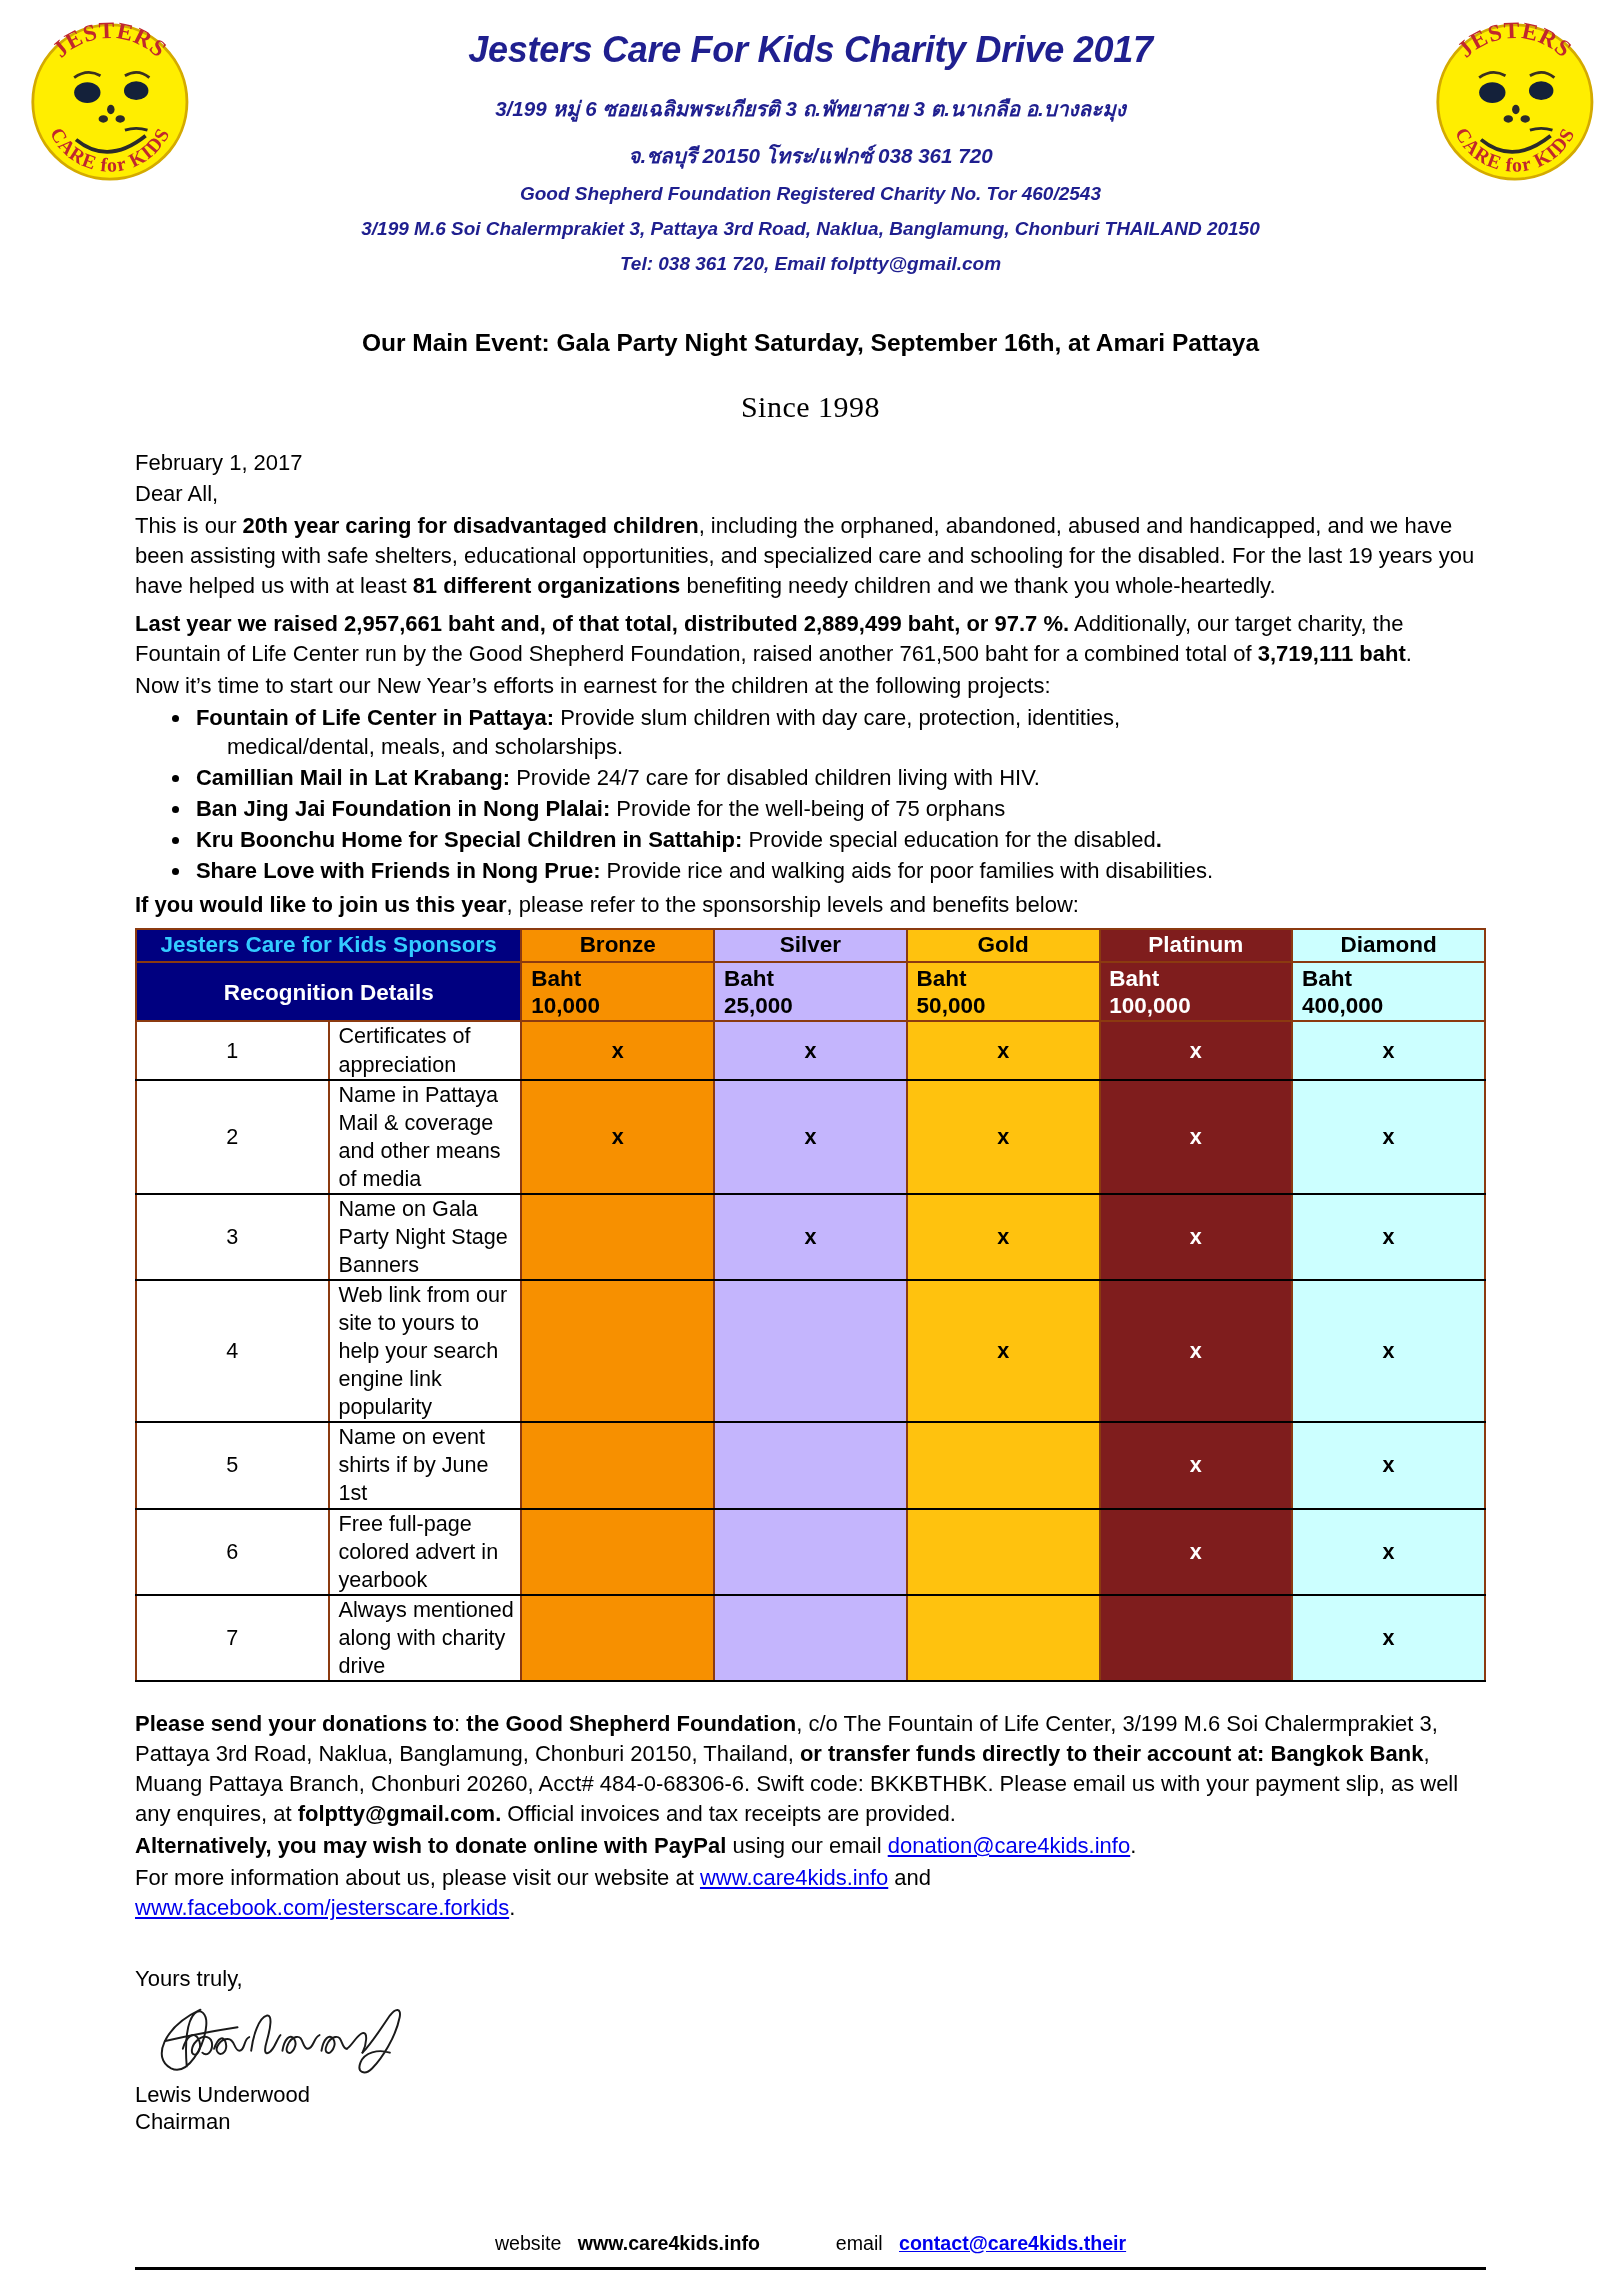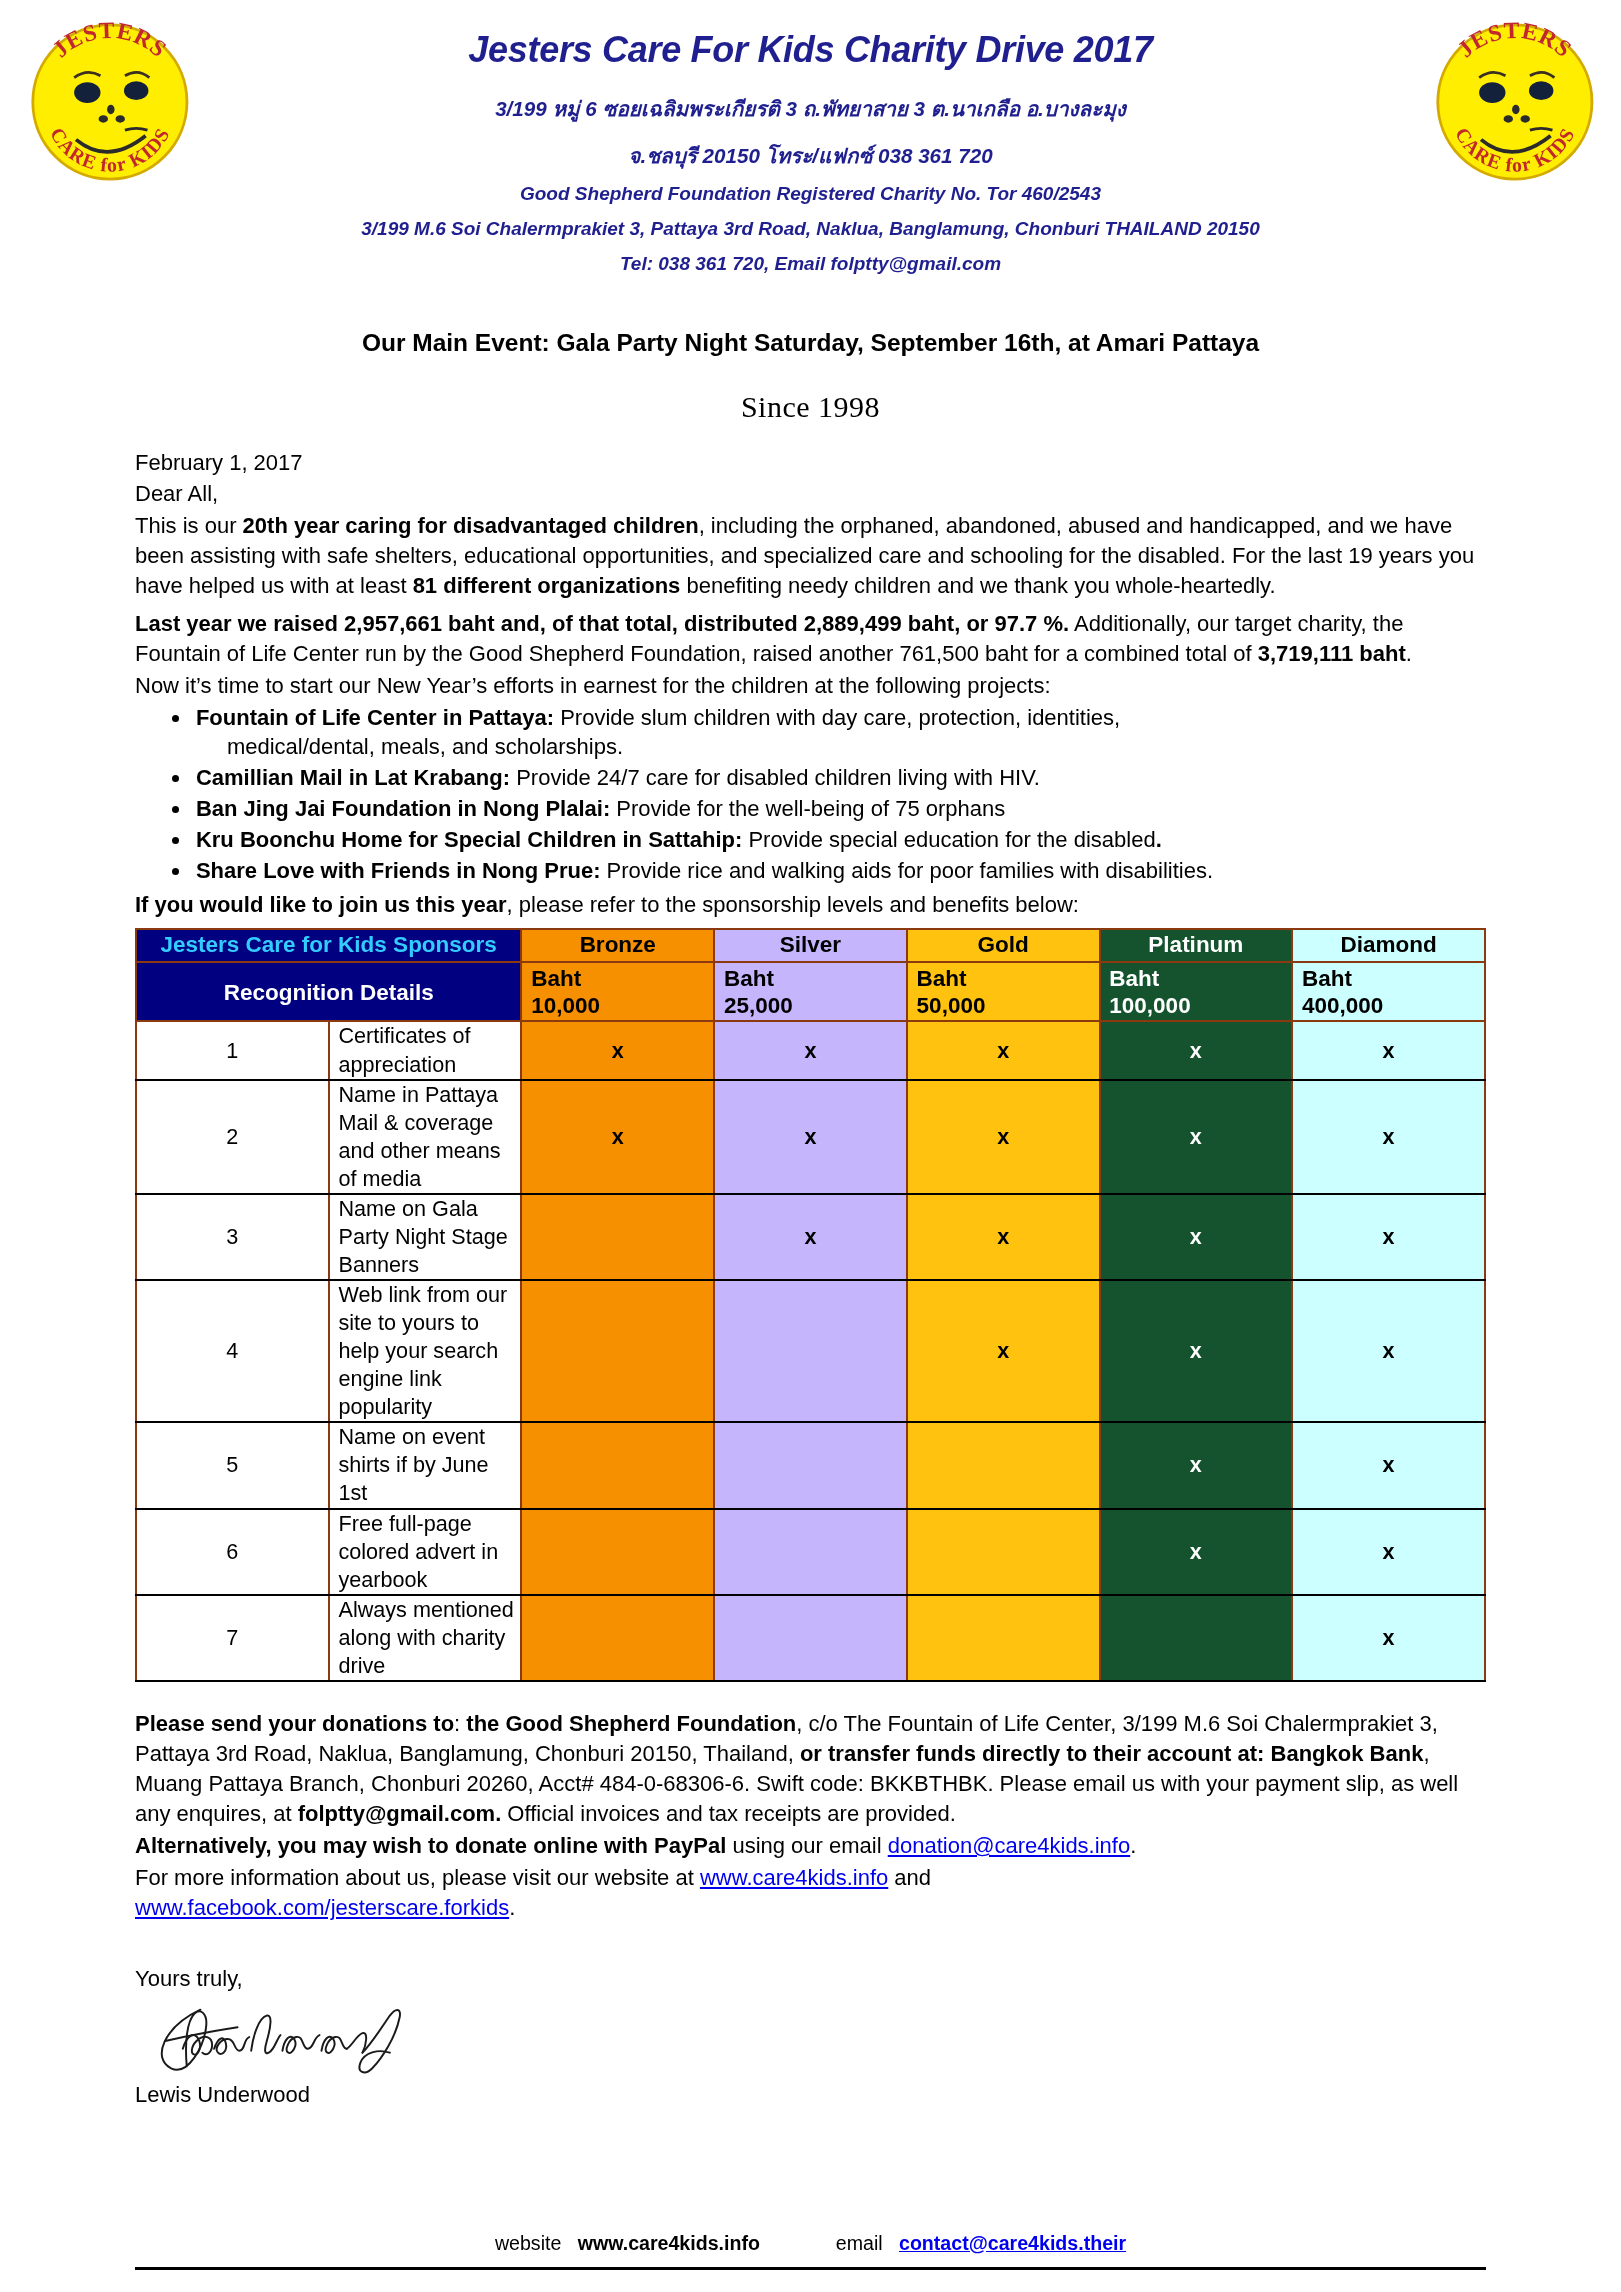--- a/index.html
+++ b/index.html
@@ -153,21 +153,21 @@
     text-align: left;
     padding-left: 8.8px !important;
     height: 55px;
     line-height: 1.18;
     vertical-align: top;
     padding-top: 2px !important;
   }
   .c-bronze   { background: #f79000; color:#000000; }
   .c-silver   { background: #c4b5fd; color:#000000; }
   .c-gold     { background: #ffc20e; color:#000000; }
-  .c-platinum { background: #14532d; color:#ffffff;margin-left:13px; }
+  .c-platinum { background: #7f1d1d; color:#ffffff;margin-left:13px; }
   .c-diamond  { background: #ccffff; color:#000000; }
 
   td.num {
     width: 45px;
     text-align: center;
     font-size: 21.6px;
     background: #ffffff;
     border-right: 1px solid #000000 !important;
   }
   td.desc {
@@ -448,20 +448,21 @@
           <path d="M 72 52 C 76 40 82 38 84 46 C 86 54 80 60 76 56 C 72 52 78 42 86 42 C 94 42 92 54 98 54 C 104 54 102 42 108 40"></path>
           <path d="M 110 54 C 112 38 118 20 126 18 C 132 17 130 30 126 44 C 123 54 124 58 128 56 C 134 53 136 42 140 38"></path>
           <path d="M 142 54 C 144 42 150 36 154 42 C 158 48 152 58 148 56 C 144 54 148 42 156 40 C 164 38 162 52 168 52 C 174 52 174 40 180 38"></path>
           <path d="M 182 54 C 184 42 190 36 194 42 C 198 48 192 58 188 56 C 184 54 188 42 196 40 C 204 38 202 52 208 52"></path>
           <path d="M 208 52 C 214 48 218 38 224 36 C 230 34 228 48 224 56"></path>
           <path d="M 224 56 C 232 48 244 30 252 18 C 258 10 264 10 262 20 C 258 40 244 62 234 72 C 226 80 218 76 222 66 C 226 56 240 52 252 56"></path>
         </g>
       </svg>
     </div>
     <div class="sig-name">Lewis Underwood</div>
+    <div class="sig-name">Chairman</div>
   </div>
 </div>
 
 <div class="footer">
   <div class="footer-inner">
     <span class="lbl">website</span>
     <span>&nbsp;</span>
     <span class="val">www.care4kids.info</span>
     <span class="gap"></span>
     <span class="lbl">email</span>

